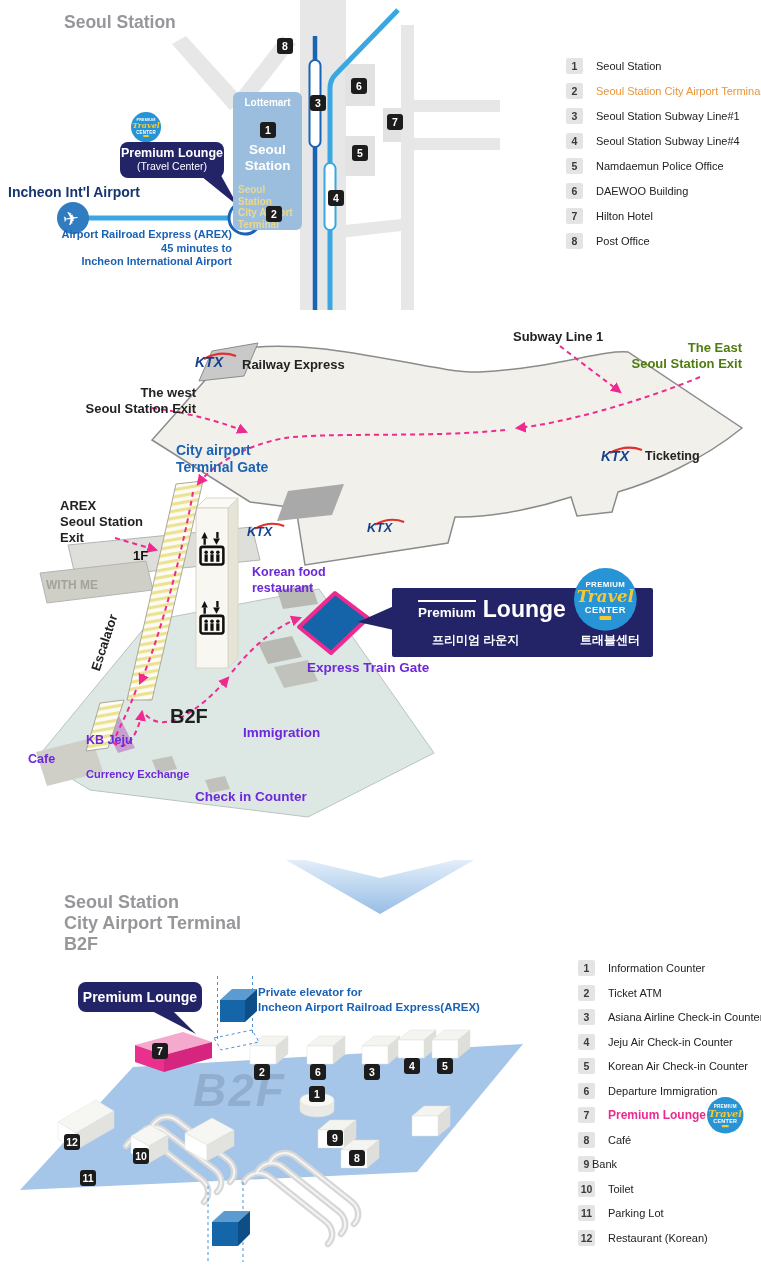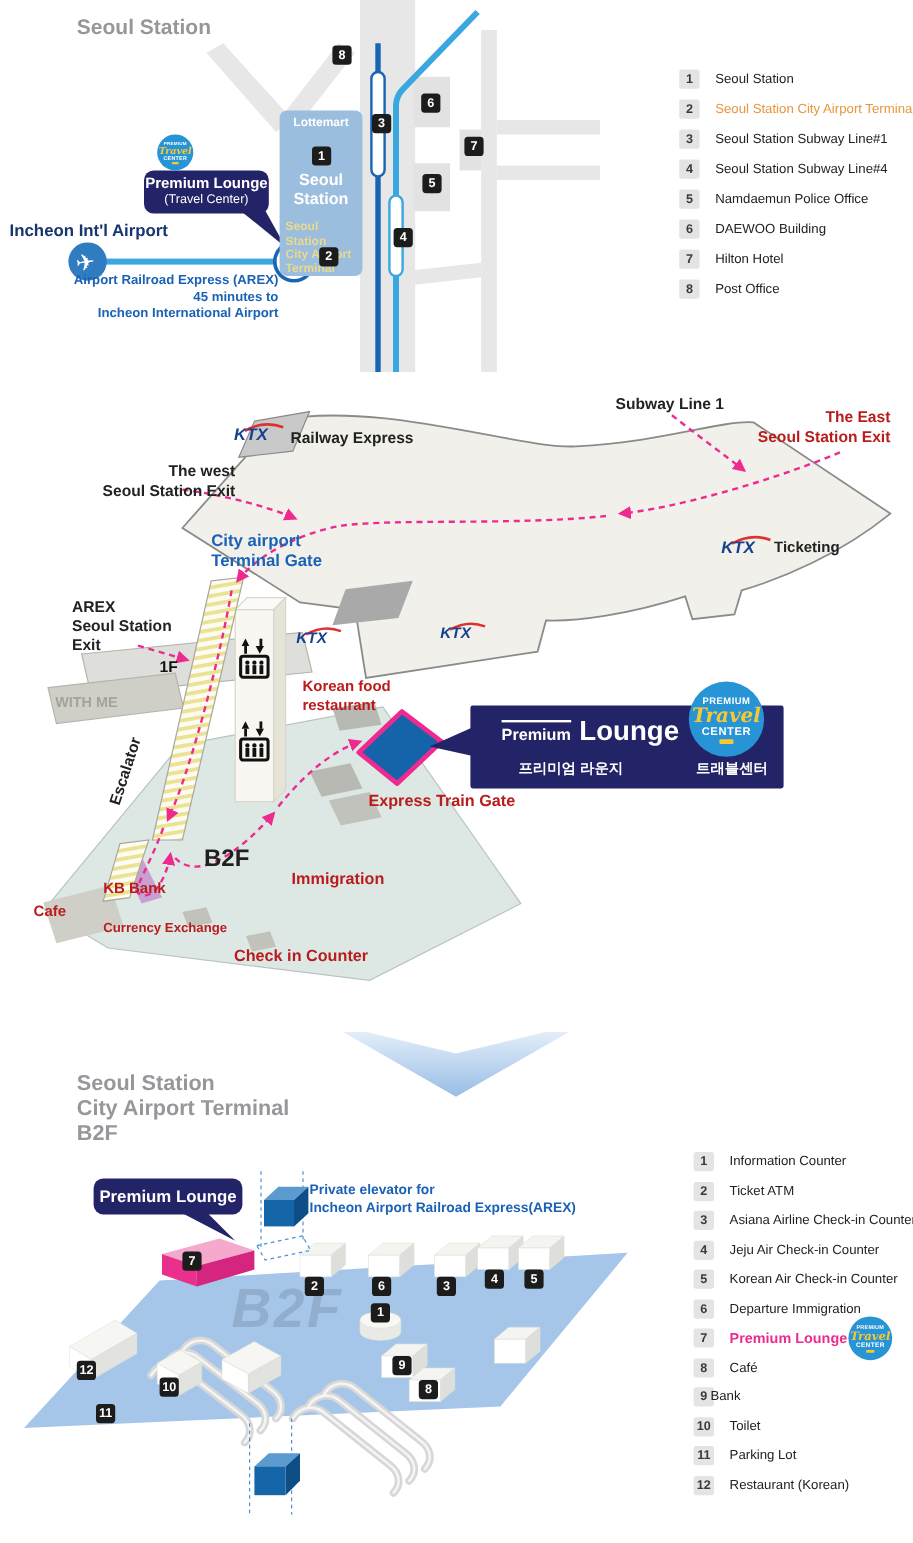--- a/index.html
+++ b/index.html
@@ -12,21 +12,21 @@
       color:#fff;font-size:10.5px;font-weight:bold;display:flex;align-items:center;justify-content:center;z-index:6;}
   
   .lg{position:absolute;width:17px;height:16px;background:#e4e4e4;border-radius:2px;
       color:#3a3a3a;font-size:10.5px;font-weight:bold;display:flex;align-items:center;justify-content:center;}
   .leglabel{position:absolute;font-size:11px;color:#222;white-space:nowrap;line-height:16px;}
   .hl-orange{color:#e8963c !important;}
   .hl-pink{color:#ea2b8f !important;font-weight:bold;}
   .gray-title{color:#97979b;font-weight:bold;font-size:17.5px;line-height:21px;white-space:pre-line;}
   .navybox{position:absolute;background:#232368;border-radius:8px;color:#fff;text-align:center;z-index:5;}
   .maplabel{position:absolute;font-weight:bold;color:#333;white-space:nowrap;z-index:4;}
-  .dgray{color:#b91c1c;}
+  .dgray{color:#6d28d9;}
   .bluetxt{color:#1b62b5;}
   .rightalign{text-align:right;}
   
   .ptc{position:absolute;width:64px;height:64px;border-radius:50%;background:#2794d6;
        display:flex;flex-direction:column;align-items:center;justify-content:center;
        color:#fff;font-weight:bold;transform-origin:0 0;z-index:7;}
   .ptc-premium{font-size:8px;letter-spacing:.4px;line-height:9px;}
   .ptc-travel{font-family:"DejaVu Serif",serif;font-style:italic;font-weight:700;font-size:17px;
               color:#f8c832;line-height:16px;}
   .ptc-center{font-size:9.5px;letter-spacing:.5px;line-height:11px;}
@@ -254,21 +254,21 @@
       <path d="M 232,672 C 258,640 280,625 300,618" marker-end="url(#arr)"></path>
       <path d="M 115,538 L 156,550" marker-end="url(#arr)"></path>
     </g>
 
     <g>
       <polygon points="394,606 394,630 358,622" fill="#232368"></polygon>
     </g>
   </svg>
 
   <div class="maplabel" style="left:513px;top:329px;font-size:13px;color:#222;">Subway Line 1</div>
-  <div class="maplabel rightalign" style="left:600px;top:340px;width:142px;font-size:13px;line-height:16px;white-space:pre-line;color:#b91c1c;">The East
+  <div class="maplabel rightalign" style="left:600px;top:340px;width:142px;font-size:13px;line-height:16px;white-space:pre-line;color:#4d7c0f;">The East
 Seoul Station Exit</div>
   <div class="maplabel rightalign" style="left:78px;top:385px;width:118px;font-size:13px;line-height:16px;white-space:pre-line;color:#222;">The west
 Seoul Station Exit</div>
 
   <span class="abs ktxsvg" style="left:194px;top:352px;">
     <svg width="44" height="18" viewBox="0 0 44 18">
         <path d="M10,7 Q 26,-2 42,4" stroke="#e03030" stroke-width="2.2" fill="none"></path>
         <text x="1" y="15" font-size="14">KTX</text>
       </svg>
   </span>
@@ -291,21 +291,21 @@
 Exit</div>
   <div class="maplabel" style="left:46px;top:578px;font-size:12px;color:#a3a39b;">WITH ME</div>
   <div class="maplabel" style="left:133px;top:548px;font-size:13px;color:#111;">1F</div>
   <div class="maplabel" style="left:88px;top:668px;font-size:13px;color:#222;transform-origin:0 0;transform:rotate(-72deg);">Escalator</div>
 
   <div class="maplabel dgray" style="left:252px;top:565px;font-size:12.5px;line-height:15.5px;white-space:pre-line;">Korean food
 restaurant</div>
   <div class="maplabel dgray" style="left:307px;top:660px;font-size:13.5px;">Express Train Gate</div>
   <div class="maplabel" style="left:170px;top:705px;font-size:20px;color:#1f1f1f;">B2F</div>
   <div class="maplabel dgray" style="left:243px;top:725px;font-size:13.5px;">Immigration</div>
-  <div class="maplabel dgray" style="left:86px;top:733px;font-size:12.5px;">KB Bank</div>
+  <div class="maplabel dgray" style="left:86px;top:733px;font-size:12.5px;">KB Jeju</div>
   <div class="maplabel dgray" style="left:86px;top:768px;font-size:11px;">Currency Exchange</div>
   <div class="maplabel dgray" style="left:28px;top:752px;font-size:12.5px;">Cafe</div>
   <div class="maplabel dgray" style="left:195px;top:789px;font-size:13.5px;">Check in Counter</div>
 
   <span class="abs ktxsvg" style="left:246px;top:522px;">
     <svg width="40" height="17" viewBox="0 0 44 18">
         <path d="M10,7 Q 26,-2 42,4" stroke="#e03030" stroke-width="2.2" fill="none"></path>
         <text x="1" y="15" font-size="14">KTX</text>
       </svg>
   </span>

